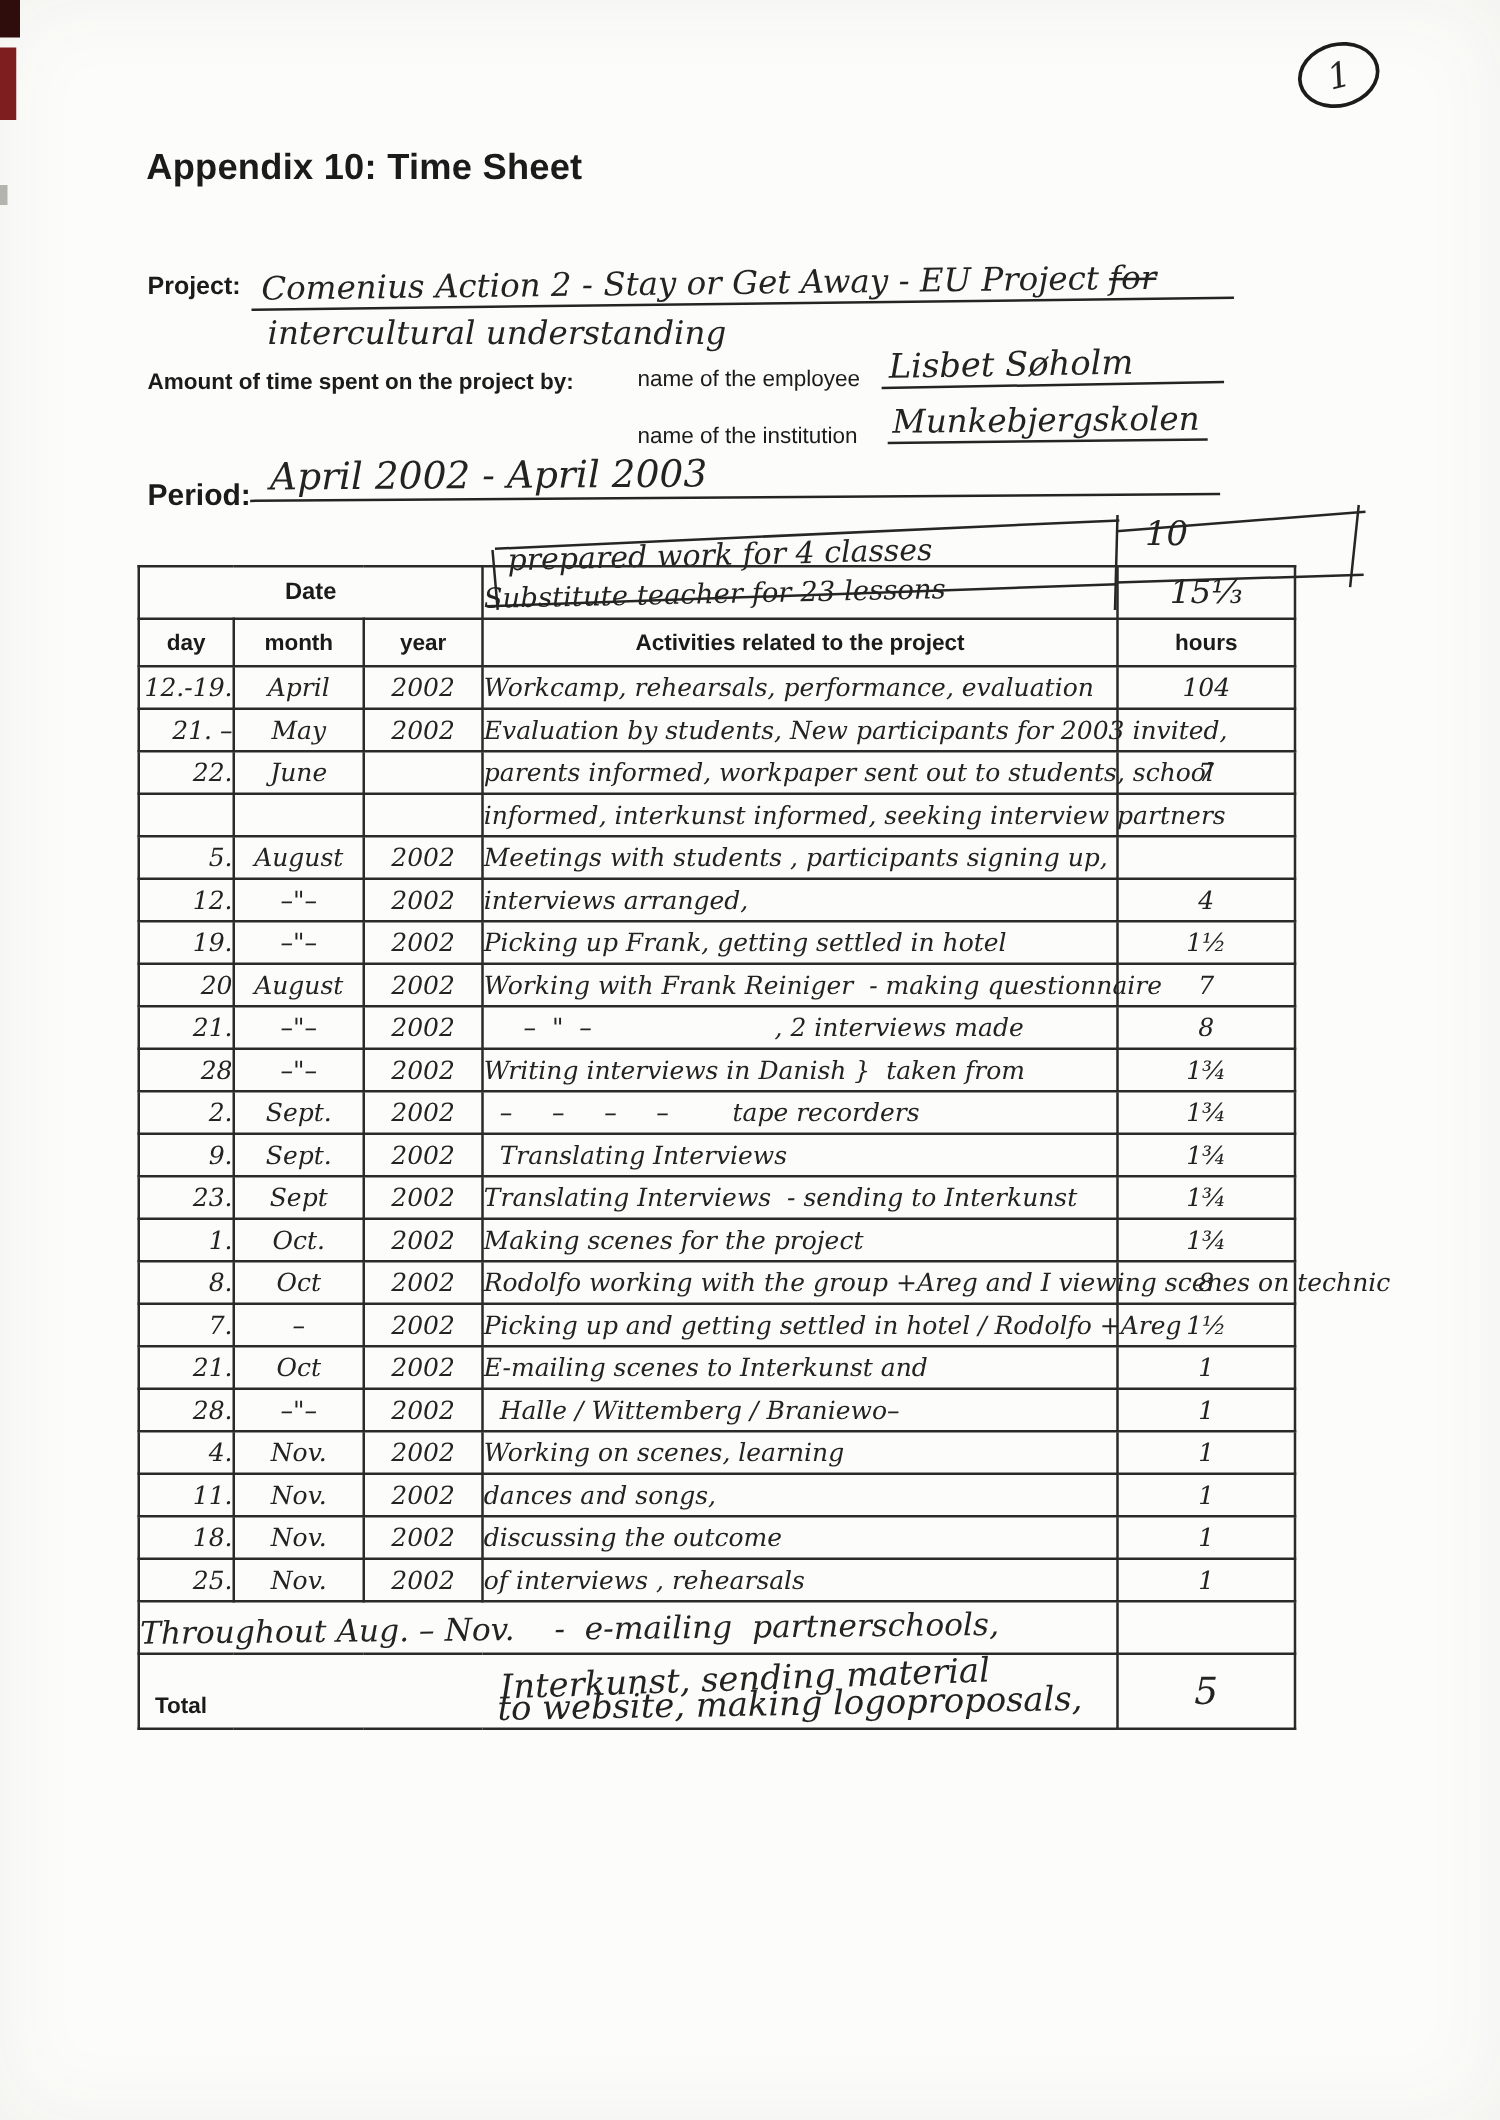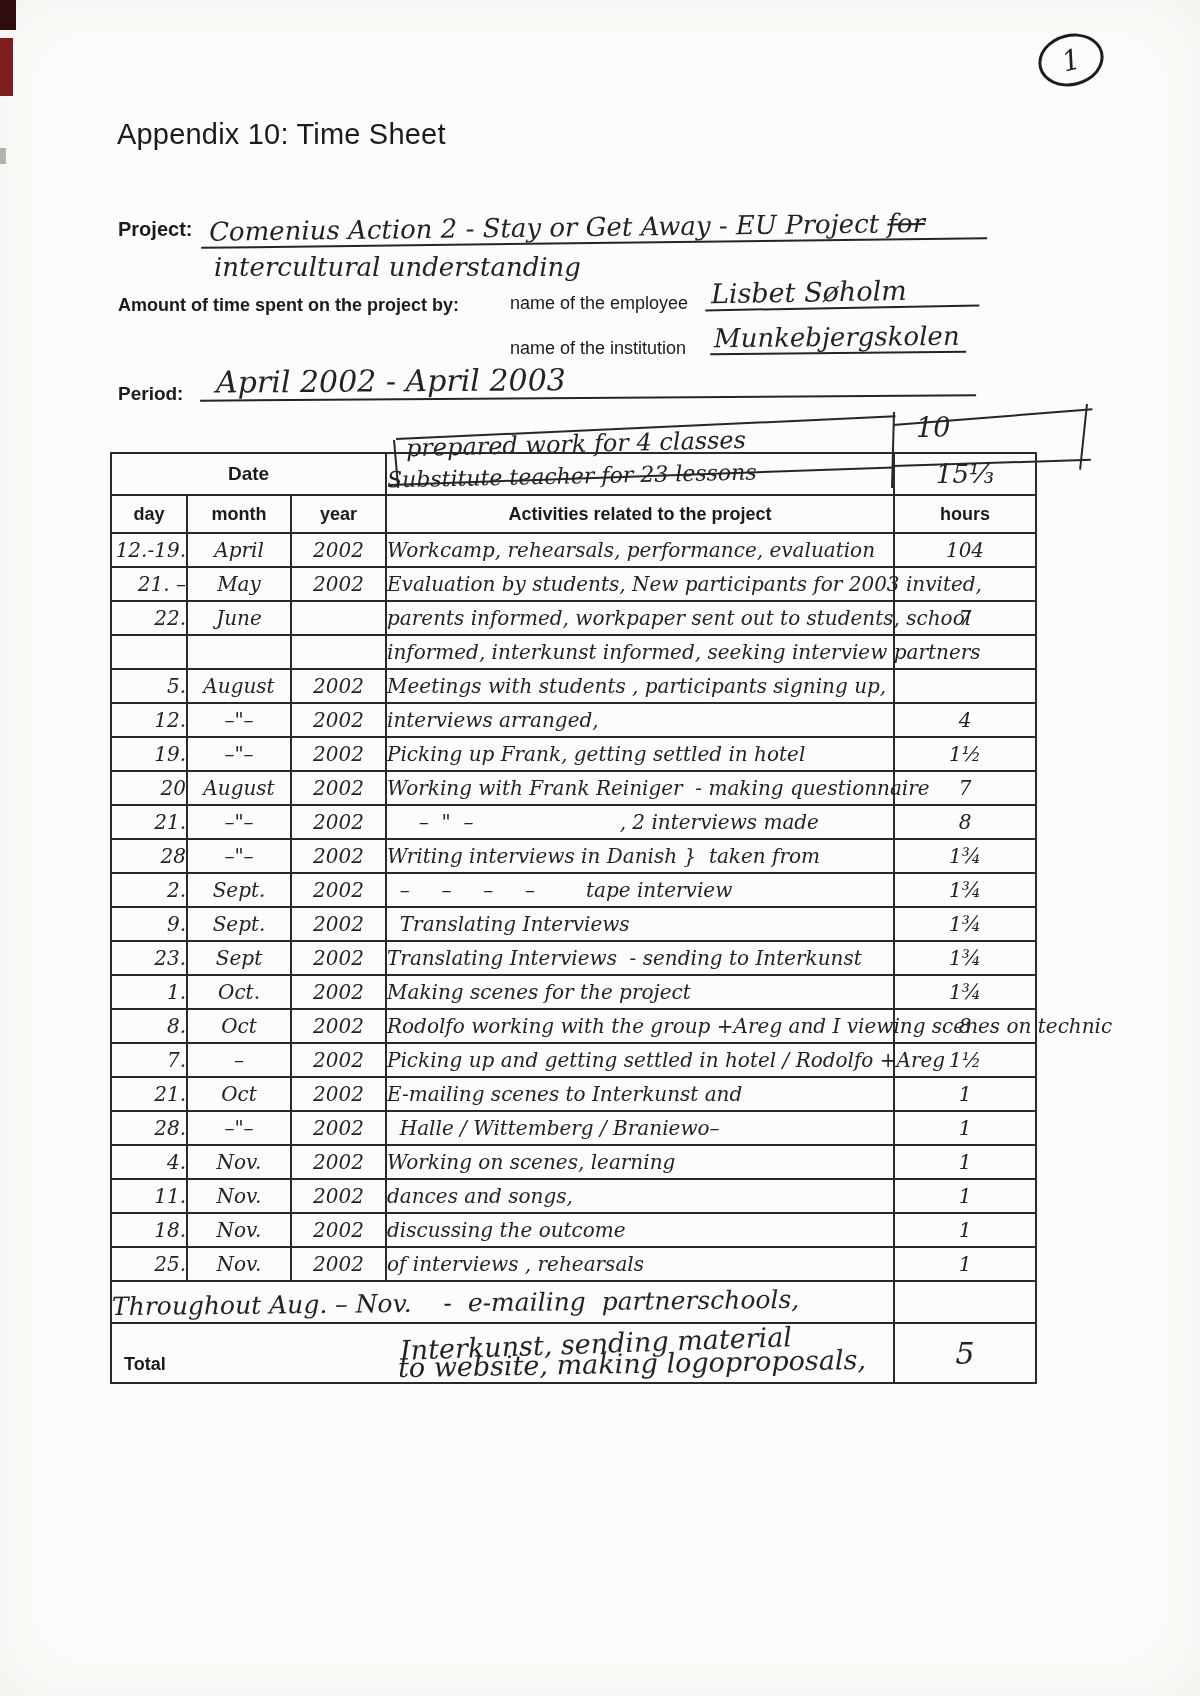--- a/index.html
+++ b/index.html
@@ -4,21 +4,21 @@
 <style>
   html,body{margin:0;padding:0;background:#e8e8e6;}
   .page{
     position:relative;width:1200px;height:1696px;background:#fcfcfa;
     font-family:"Liberation Sans",sans-serif;color:#1b1b1b;overflow:hidden;
     box-shadow:inset 0 0 70px rgba(60,60,50,.06);
   }
   .hw{font-family:"DejaVu Serif",serif;font-style:italic;color:#232323;}
   .abs{position:absolute;}
   .bold{font-weight:bold;}
-  .title{position:absolute;left:117px;top:118px;font-size:29px;font-weight:normal;margin:0;letter-spacing:.2px;}
+  .title{position:absolute;left:117px;top:118px;font-size:29px;font-weight:bold;margin:0;letter-spacing:.2px;}
   .lbl{font-weight:bold;font-size:20px;}
   .plain-lbl{font-size:18px;}
   .u{display:inline-block;border-bottom:2px solid #242424;}
   .struck{text-decoration:line-through;}
   
   .mark1{left:0;top:0;width:16px;height:30px;background:#2f0d0d;}
   .mark2{left:0;top:38px;width:13px;height:58px;background:#7e1e1e;}
   .mark3{left:0;top:148px;width:6px;height:16px;background:#b4b4ae;}
   
   .pagenum{
@@ -75,21 +75,21 @@
   </div>
   <div class="abs hw" style="left:214px;top:252px;font-size:26px;">intercultural understanding</div>
 
   <div class="abs bold plain-lbl" style="left:118px;top:295px;">Amount of time spent on the project by:</div>
   <div class="abs plain-lbl" style="left:510px;top:293px;">name of the employee</div>
   <div class="abs hw u" style="left:705px;top:276px;width:268px;font-size:27px;transform:rotate(-1deg);padding-left:6px;">Lisbet Søholm</div>
 
   <div class="abs plain-lbl" style="left:510px;top:338px;">name of the institution</div>
   <div class="abs hw u" style="left:710px;top:322px;width:252px;font-size:26px;transform:rotate(-.6deg);padding-left:4px;">Munkebjergskolen</div>
 
-  <div class="abs lbl" style="left:118px;top:383px;font-size:19px;">Period:</div>
+  <div class="abs lbl" style="left:118px;top:383px;font-size:24px;">Period:</div>
   <div class="abs hw u" style="left:200px;top:362px;width:760px;font-size:30px;transform:rotate(-.4deg);padding-left:16px;">April 2002 - April 2003</div>
 
   <div class="abs hline" style="left:396px;top:438px;width:500px;transform:rotate(-2.6deg);"></div>
   <div class="abs hline" style="left:893px;top:424px;width:200px;transform:rotate(-4.5deg);"></div>
   <div class="abs hline" style="left:390px;top:484px;width:504px;transform:rotate(-2deg);"></div>
   <div class="abs hline" style="left:893px;top:465px;width:198px;transform:rotate(-1.8deg);"></div>
   <div class="abs vline" style="left:893px;top:412px;height:76px;transform:rotate(1.5deg);"></div>
   <div class="abs vline" style="left:393px;top:440px;height:48px;transform:rotate(-5deg);"></div>
   <div class="abs vline" style="left:1086px;top:404px;height:66px;transform:rotate(6deg);"></div>
   <div class="abs hw" style="left:406px;top:430px;font-size:24px;transform:rotate(-1.4deg);white-space:nowrap;">prepared work for 4 classes</div>
@@ -185,21 +185,21 @@
           <td class="col-day hw">28</td>
           <td class="col-month hw">–"–</td>
           <td class="col-year hw">2002</td>
           <td class="col-activity hw">Writing interviews in Danish }  taken from</td>
           <td class="col-hours hw">1¾</td>
         </tr>
         <tr>
           <td class="col-day hw">2.</td>
           <td class="col-month hw">Sept.</td>
           <td class="col-year hw">2002</td>
-          <td class="col-activity hw">  –     –     –     –        tape interview</td>
+          <td class="col-activity hw">  –     –     –     –        tape recorders</td>
           <td class="col-hours hw">1¾</td>
         </tr>
         <tr>
           <td class="col-day hw">9.</td>
           <td class="col-month hw">Sept.</td>
           <td class="col-year hw">2002</td>
           <td class="col-activity hw">  Translating Interviews</td>
           <td class="col-hours hw">1¾</td>
         </tr>
         <tr>

